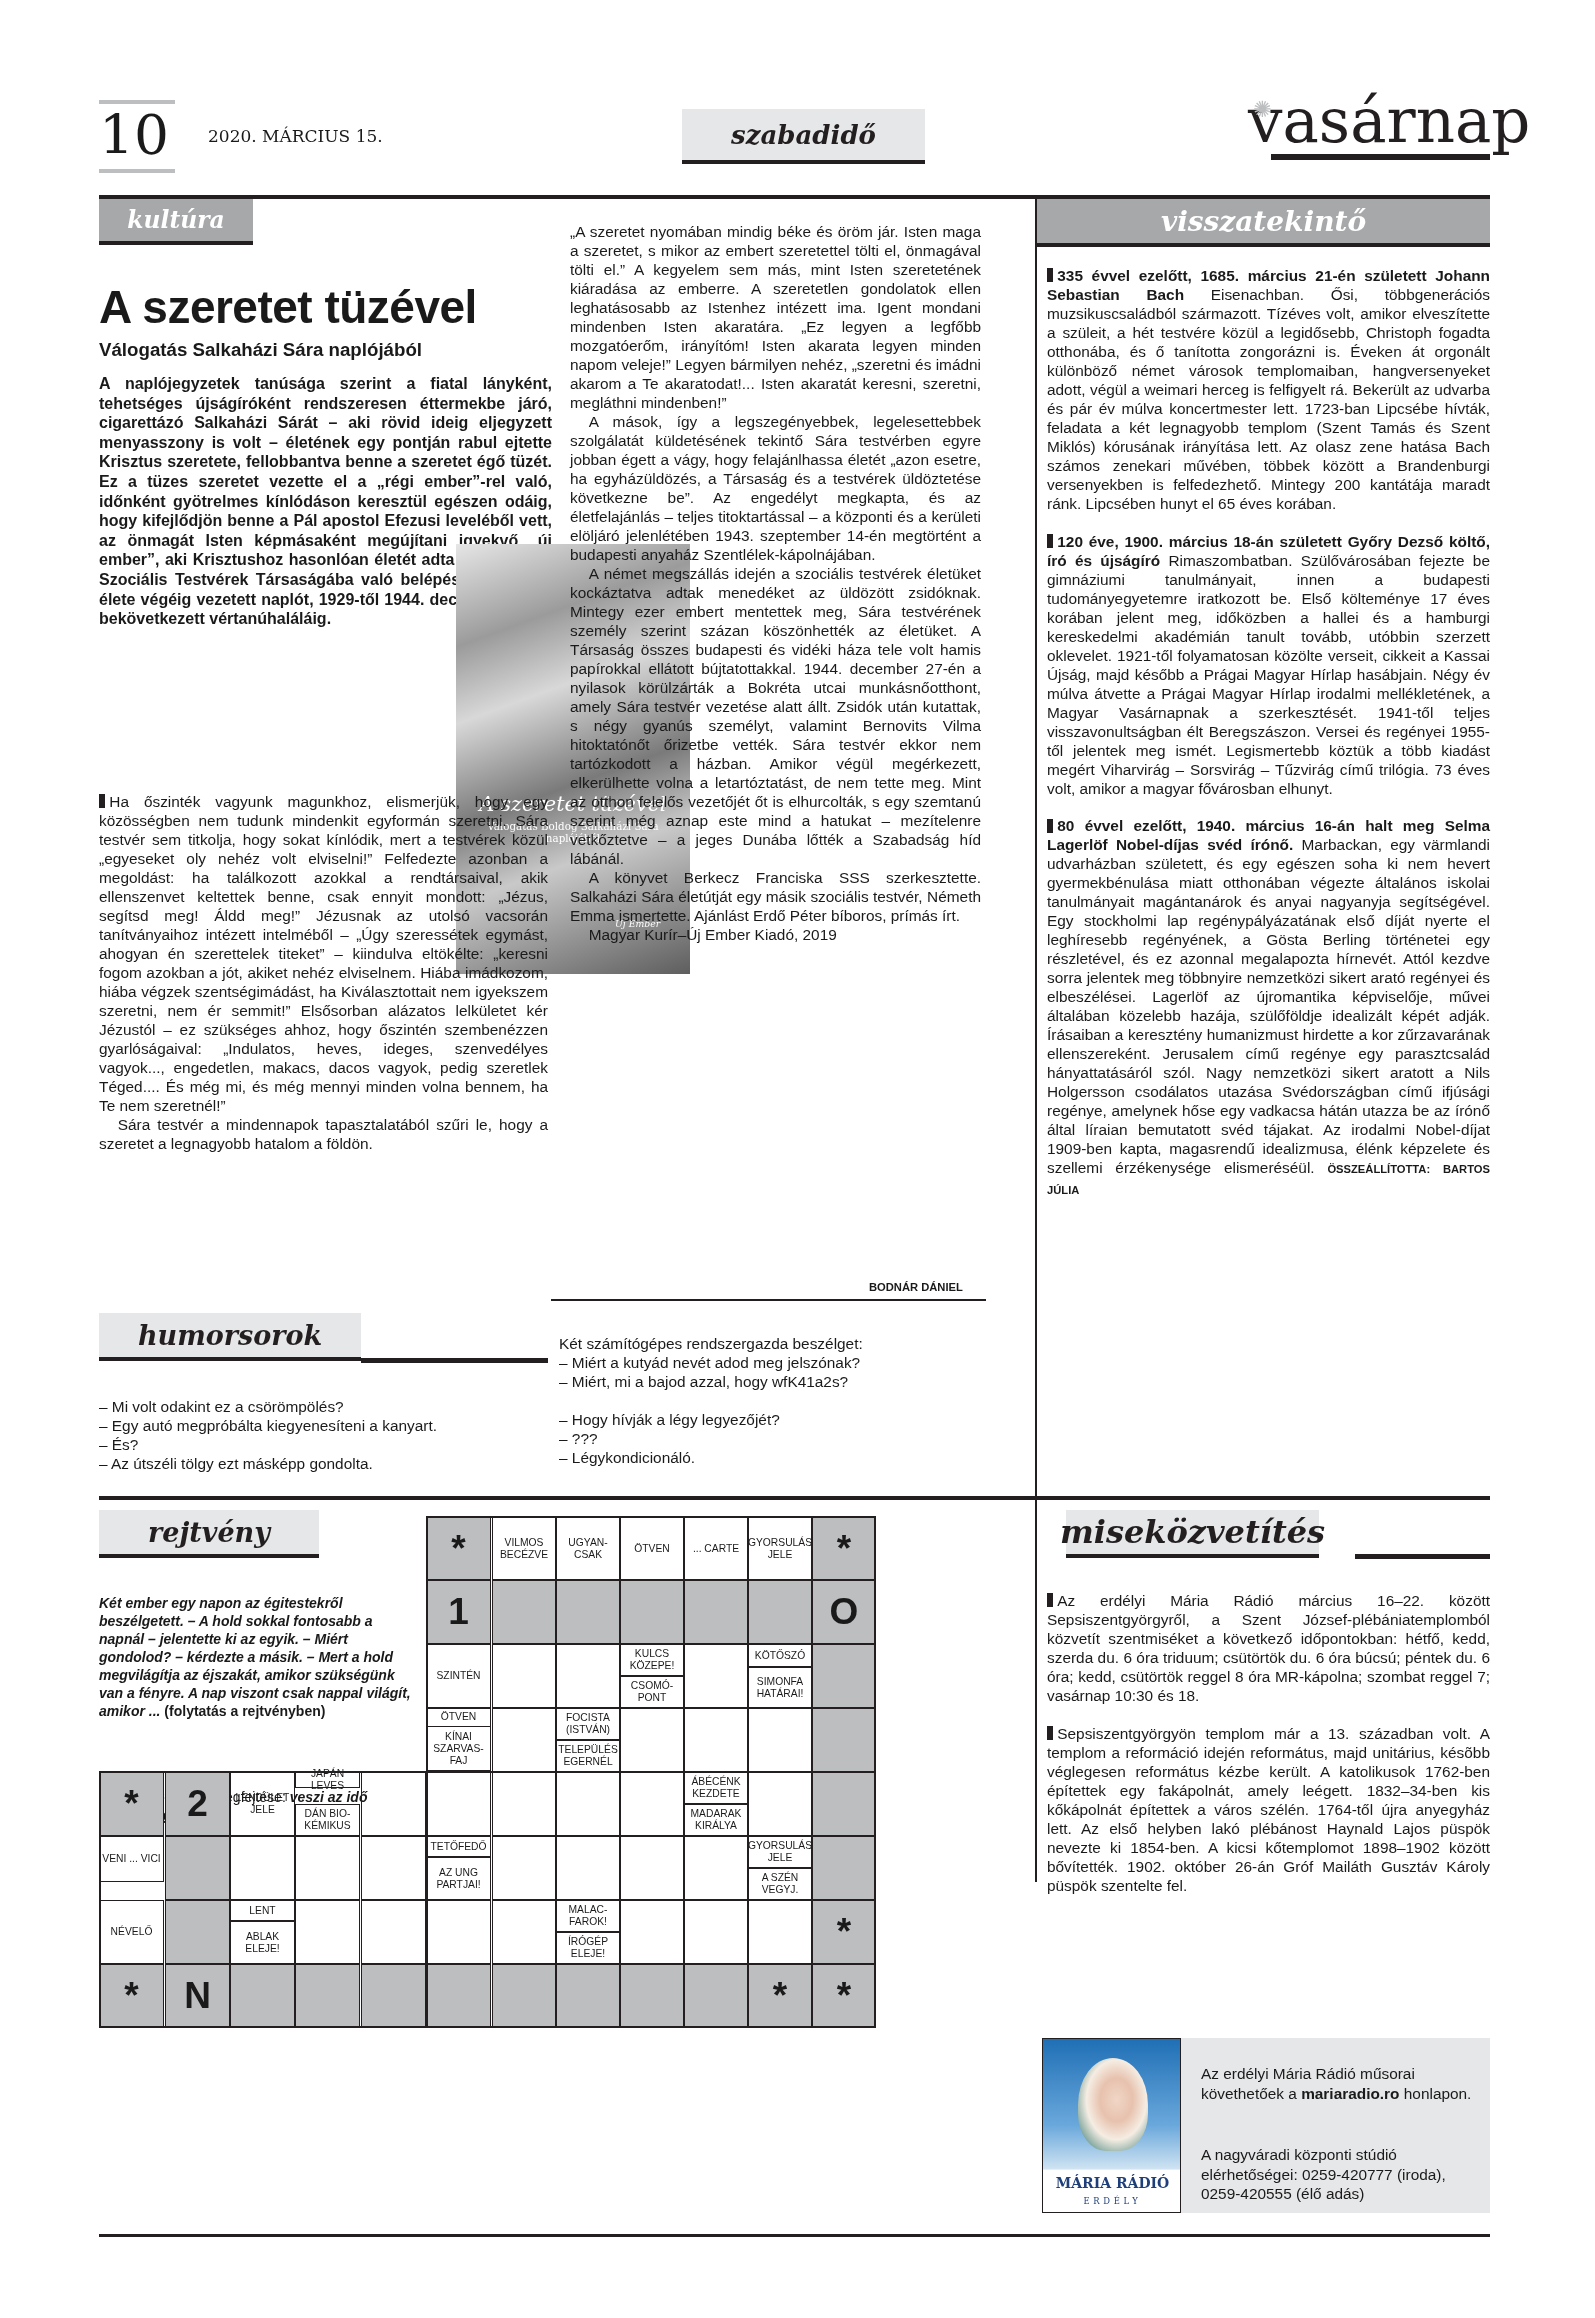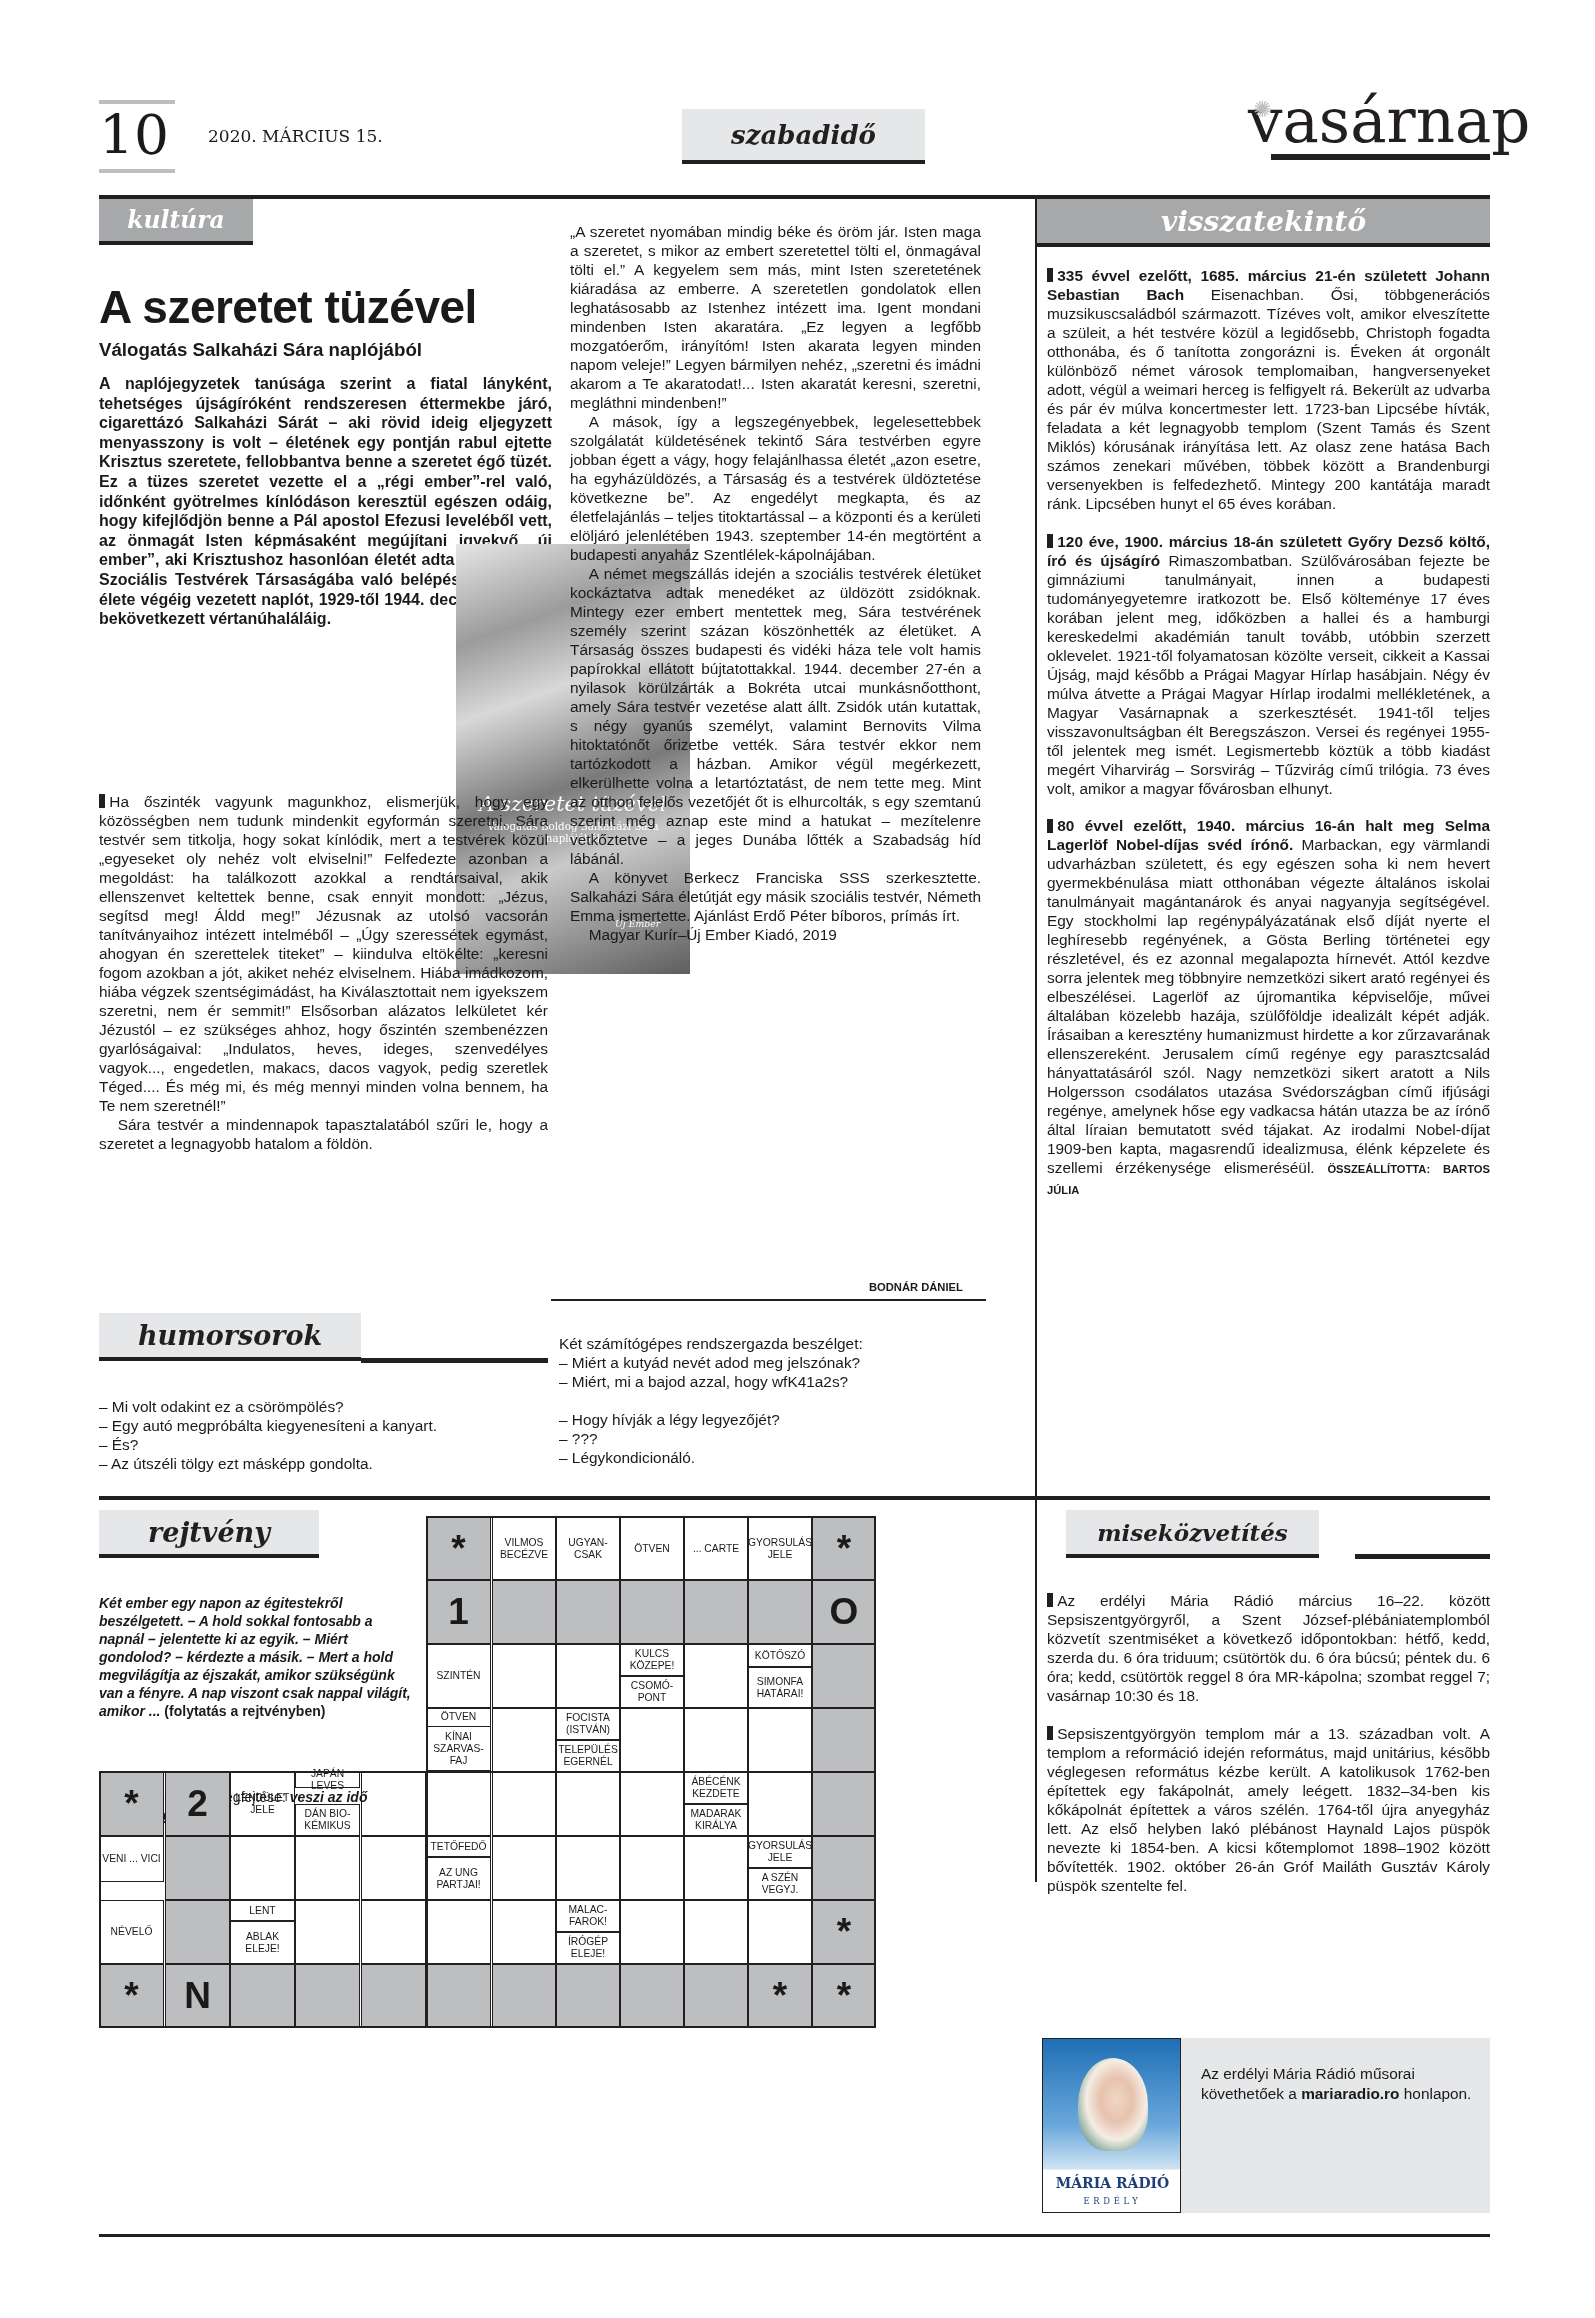--- a/index.html
+++ b/index.html
@@ -191,34 +191,35 @@
   <div class="cell g" style="left:492px;top:1964px;width:64px;height:64px;"></div>
   <div class="cell g" style="left:556px;top:1964px;width:64px;height:64px;"></div>
   <div class="cell g" style="left:620px;top:1964px;width:64px;height:64px;"></div>
   <div class="cell g" style="left:684px;top:1964px;width:64px;height:64px;"></div>
   <div class="cell g big" style="left:748px;top:1964px;width:64px;height:64px;">*</div>
   <div class="cell g big" style="left:812px;top:1964px;width:64px;height:64px;">*</div>
 </div>
 <div class="abs" style="left:426px;top:1516px;width:450px;height:512px;border:2.8px solid #231f20;box-sizing:border-box;pointer-events:none;"></div>
 <div class="abs" style="left:99px;top:1771px;width:777px;height:257px;border:2.8px solid #231f20;box-sizing:border-box;pointer-events:none;"></div>
 
-<div class="abs tag2" style="left:1066px;top:1510px;width:253px;height:44px;font-size:23px;">miseközvetítés</div>
+<div class="abs tag2" style="left:1066px;top:1510px;width:253px;height:44px;font-size:32px;">miseközvetítés</div>
 <div class="abs rule" style="left:1355px;top:1554px;width:135px;height:4.7px;"></div>
 <div class="abs col body-text" style="left:1047px;top:1591px;width:443px;">
   <p class="bullet" style="margin-bottom:18.7px;">Az erdélyi Mária Rádió március 16–22. között Sepsiszentgyörgyről, a Szent József-plébániatemplomból közvetít szentmiséket a következő időpontokban: hétfő, kedd, szerda du. 6 óra triduum; csütörtök du. 6 óra búcsú; péntek du. 6 óra; kedd, csütörtök reggel 8 óra MR-kápolna; szombat reggel 7; vasárnap 10:30 és 18.</p>
   <p class="bullet">Sepsiszentgyörgyön templom már a 13. században volt. A templom a reformáció idején református, majd unitárius, késõbb véglegesen református kézbe került. A katolikusok 1762-ben építettek egy fakápolnát, amely leégett. 1832–34-ben kis kőkápolnát építettek a város szélén. 1764-től újra anyegyház lett. Az első helyben lakó plébánost Haynald Lajos püspök nevezte ki 1854-ben. A kicsi kőtemplomot 1898–1902 között bővítették. 1902. október 26-án Gróf Mailáth Gusztáv Károly püspök szentelte fel.</p>
 </div>
 
 <div class="abs" style="left:1042px;top:2038px;width:448px;height:175px;background:#e6e7e8;">
   <div class="abs" style="left:0;top:0;width:139px;height:175px;border:1.4px solid #231f20;box-sizing:border-box;background:linear-gradient(180deg,#1f6fb5 0%,#6aa8dc 50%,#cfe3f2 75%,#fff 76%);">
     <div class="abs" style="left:35px;top:18.7px;width:70px;height:93px;border-radius:50% 50% 40% 40%;background:radial-gradient(ellipse at 55% 45%,#f1d6c6 0%,#e7c2ae 30%,#f5ede3 55%,#7aa39a 80%);"></div>
     <div class="abs serif" style="left:0;top:136px;width:139px;text-align:center;font-size:14px;color:#1f3f7a;font-weight:bold;">MÁRIA RÁDIÓ</div>
     <div class="abs serif" style="left:0;top:157px;width:139px;text-align:center;font-size:8.4px;letter-spacing:3.7px;color:#1f3f7a;">ERDÉLY</div>
   </div>
   <div class="abs" style="left:159px;top:26px;width:280px;font-size:15.4px;line-height:19.6px;">
     <span>Az erdélyi Mária Rádió műsorai követhetőek a</span>
     <b>mariaradio.ro</b>
     <span>honlapon.</span>
   </div>
+  <div class="abs" style="left:159px;top:107px;width:280px;font-size:15.4px;line-height:19.6px;">A nagyváradi központi stúdió elérhetőségei: 0259-420777 (iroda), 0259-420555 (élő adás)</div>
 </div>
 
 <div class="abs rule" style="left:99px;top:2234px;width:1391px;height:2.8px;"></div>
 
 
 </body></html>

